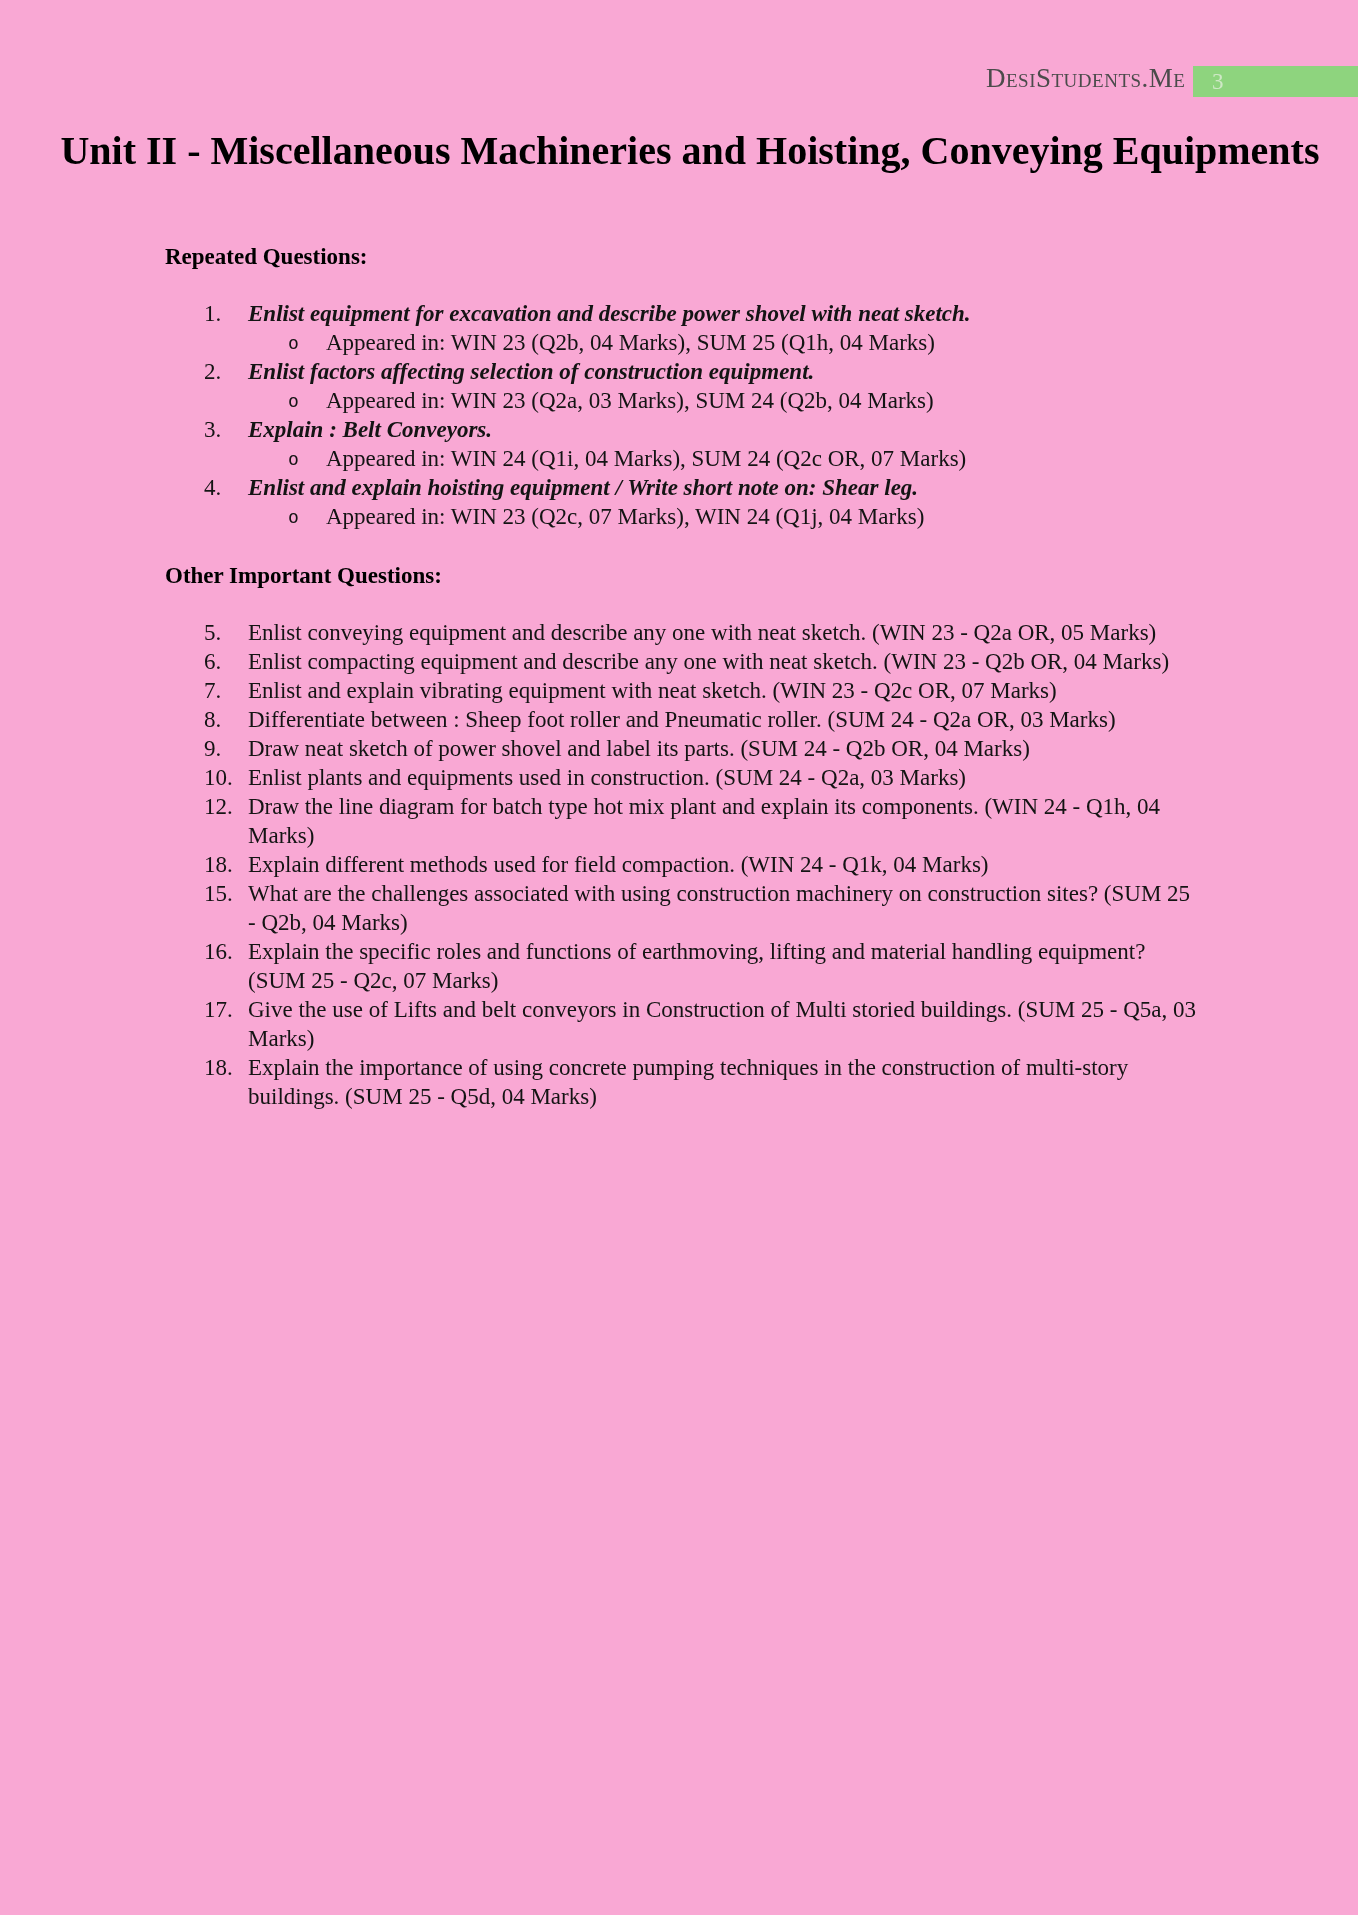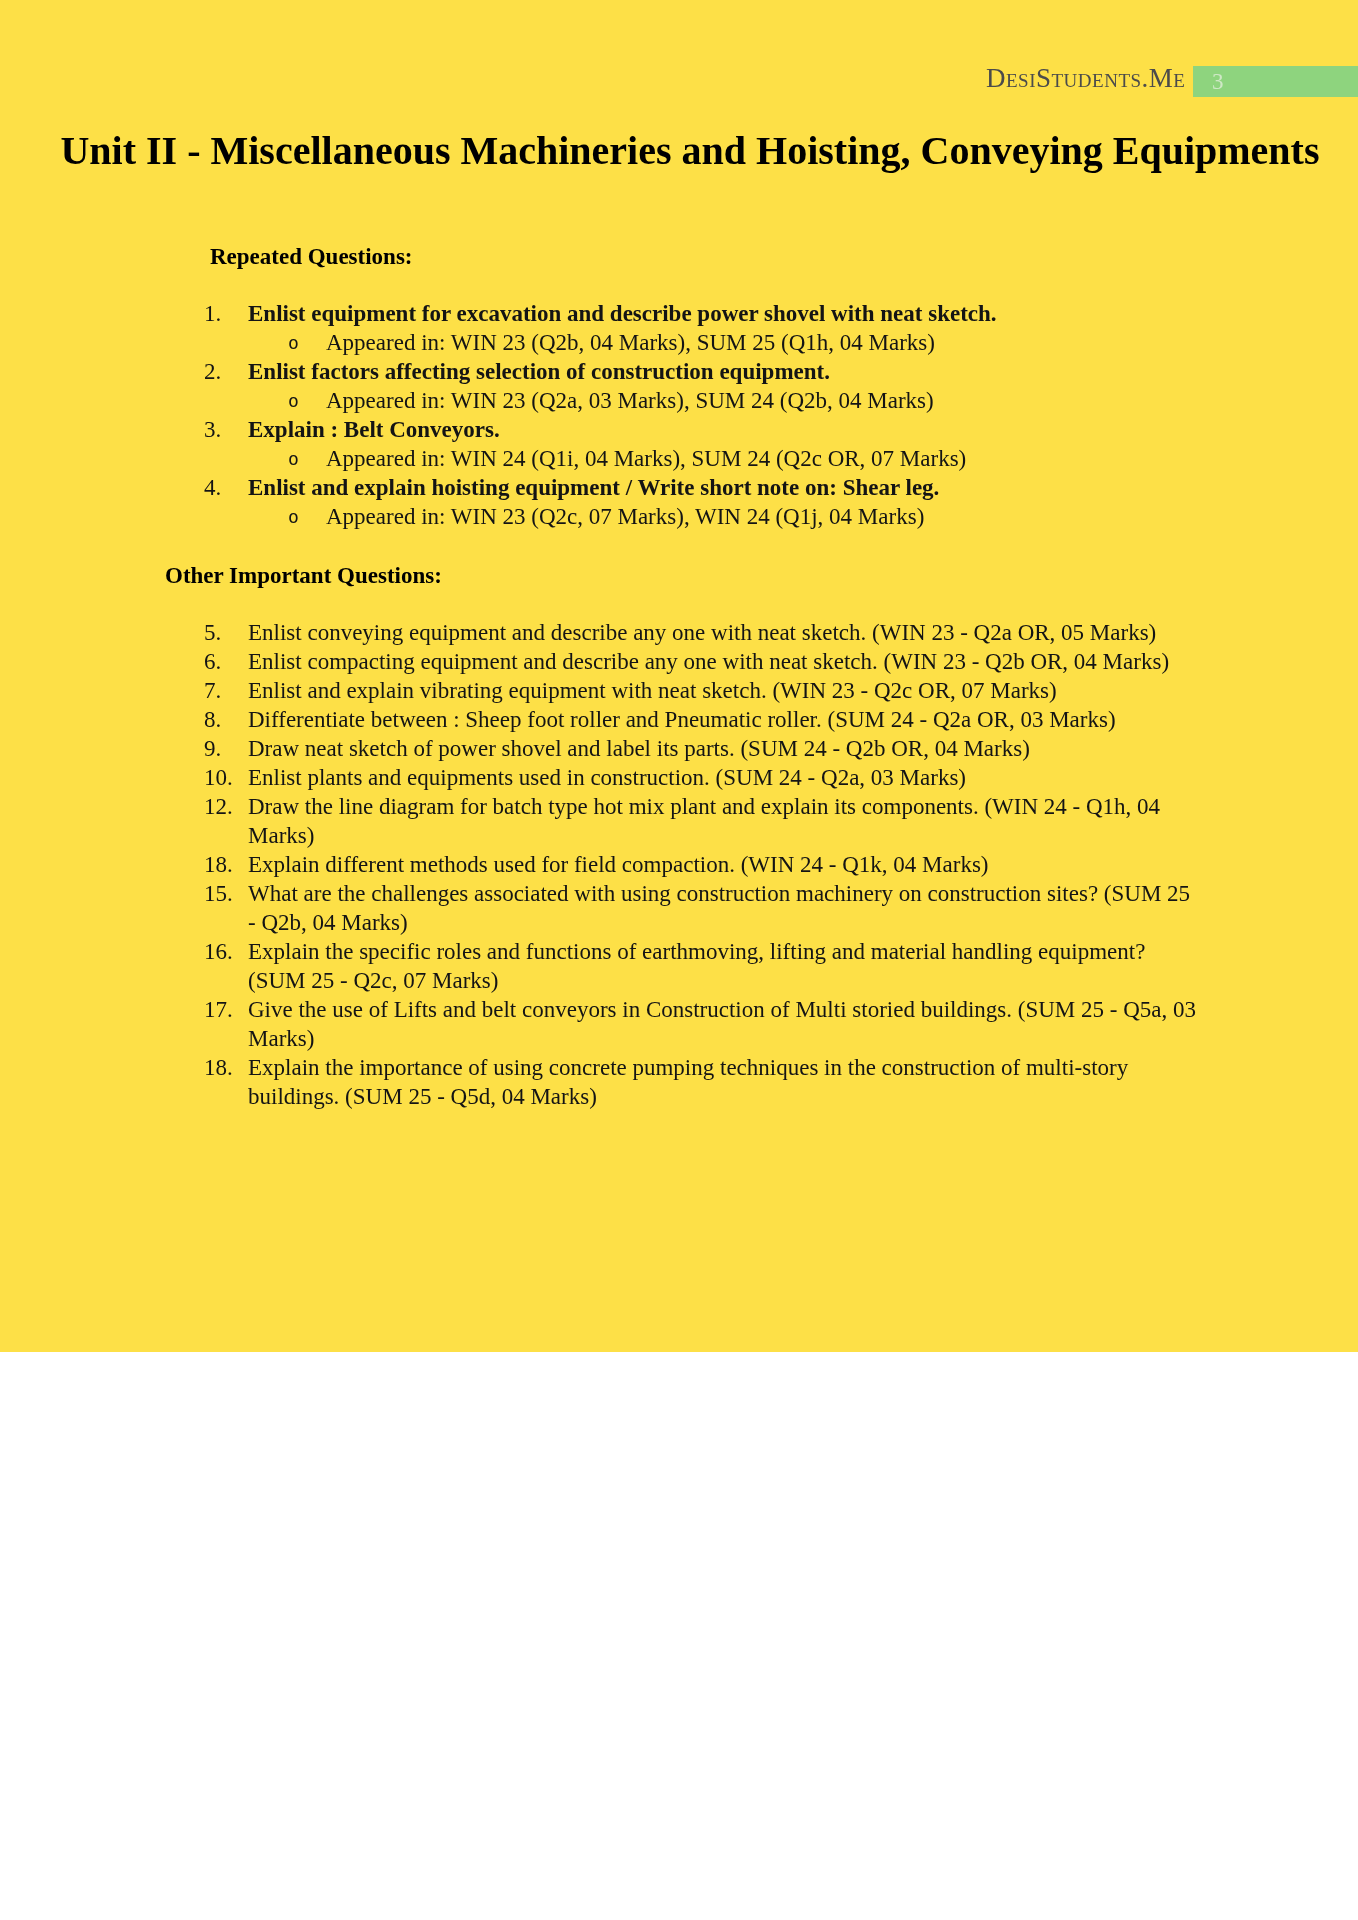--- a/index.html
+++ b/index.html
@@ -6,21 +6,21 @@
     --accent-green:#8ed47e;
     --page-number-text:#cfe8c6;
     --header-text:#4b4b4b;
     --body-text:#141414;
   }
   html,body{margin:0;padding:0;}
   body{
     width:1358px;height:1920px;background:#ffffff;
     font-family:"Liberation Serif", serif;color:var(--body-text);
   }
-  .page{position:relative;width:1358px;height:1352px;background:#fde047;overflow:hidden;}
+  .page{position:relative;width:1358px;height:1915px;background:#f9a8d4;overflow:hidden;}
 
   
   .site-name{
     position:absolute;top:62px;left:986px;
     font-size:27px;line-height:32px;color:var(--header-text);
     font-variant-caps:small-caps;letter-spacing:0.5px;white-space:nowrap;
   }
   .page-bar{
     position:absolute;top:66px;left:1193px;width:165px;height:31px;
     background:var(--accent-green);
@@ -35,32 +35,32 @@
     position:absolute;top:133px;left:0;width:100%;
     text-align:center;font-size:40px;font-weight:bold;line-height:36px;
     margin:0;color:#000;padding-left:11px;
   }
 
   
   .section-heading{
     position:absolute;left:165px;font-size:23px;font-weight:bold;
     line-height:29px;margin:0;color:#000;
   }
-  #heading-repeated{top:242px;margin-left:45px;}
+  #heading-repeated{top:242px;}
   #heading-other{top:561px;}
 
   
   .qlist{position:absolute;left:204px;width:996px;font-size:23px;line-height:29px;}
   #list-repeated{top:299px;}
   #list-other{top:618px;}
 
   .q-row{display:flex;align-items:flex-start;}
   .q-num{flex:0 0 44px;}
   .q-text{flex:1;min-width:0;}
-  .bold{font-weight:bold;}
+  .bold{font-weight:bold;font-style:italic;}
 
   .sub-row{display:flex;margin-left:84px;align-items:flex-start;}
   .sub-marker{
     flex:0 0 38px;font-family:"DejaVu Sans Mono", monospace;
     font-size:18px;line-height:29px;
   }
   .sub-text{flex:1;min-width:0;}
 </style>
 </head>
 <body>

